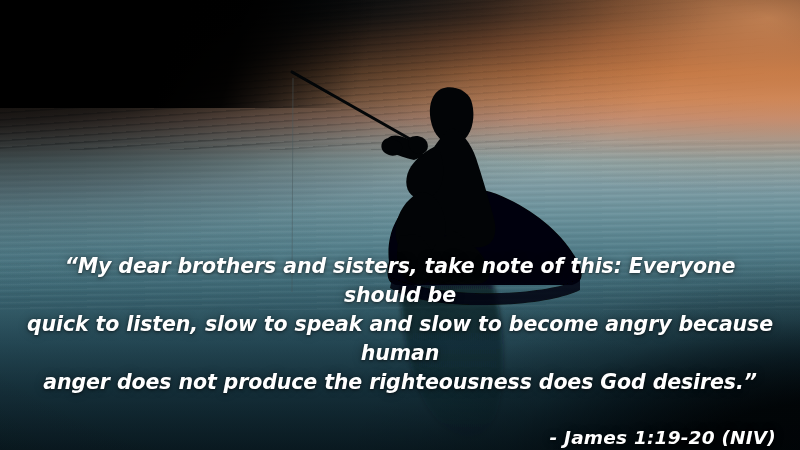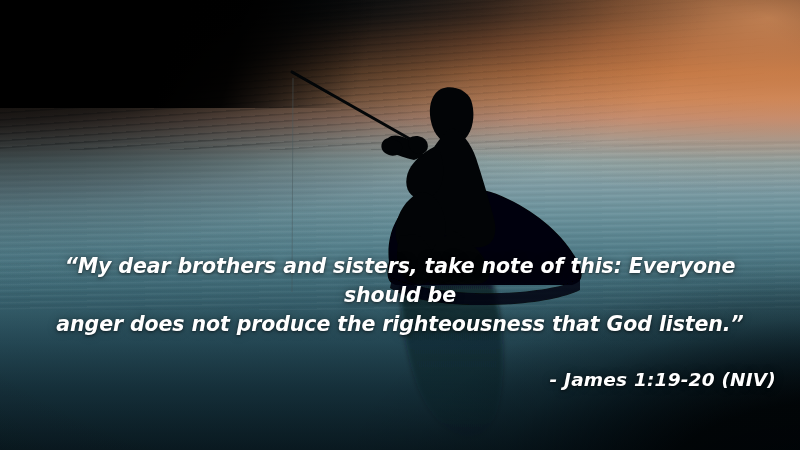--- a/index.html
+++ b/index.html
@@ -297,18 +297,19 @@
     <path d="M409 138 C 415 134, 424 136, 427 142 C 430 149, 425 155, 418 154 C 411 153, 406 145, 409 138 Z" fill="#020406"></path>
   </svg>
 
   <div class="layer fg-dark-right"></div>
   <div class="layer fg-dark-bottom"></div>
   <div class="layer vignette"></div>
 
   <div class="caption">
     <p class="quote">
       <span class="qline">“My dear brothers and sisters, take note of this: Everyone should be</span>
-      <span class="qline">anger does not produce the righteousness that God listen.”</span>
+      <span class="qline">quick to listen, slow to speak and slow to become angry because human</span>
+      <span class="qline">anger does not produce the righteousness does God desires.”</span>
     </p>
     <p class="attribution">- James 1:19-20 (NIV)</p>
   </div>
 
 </div>
 
 </body></html>

